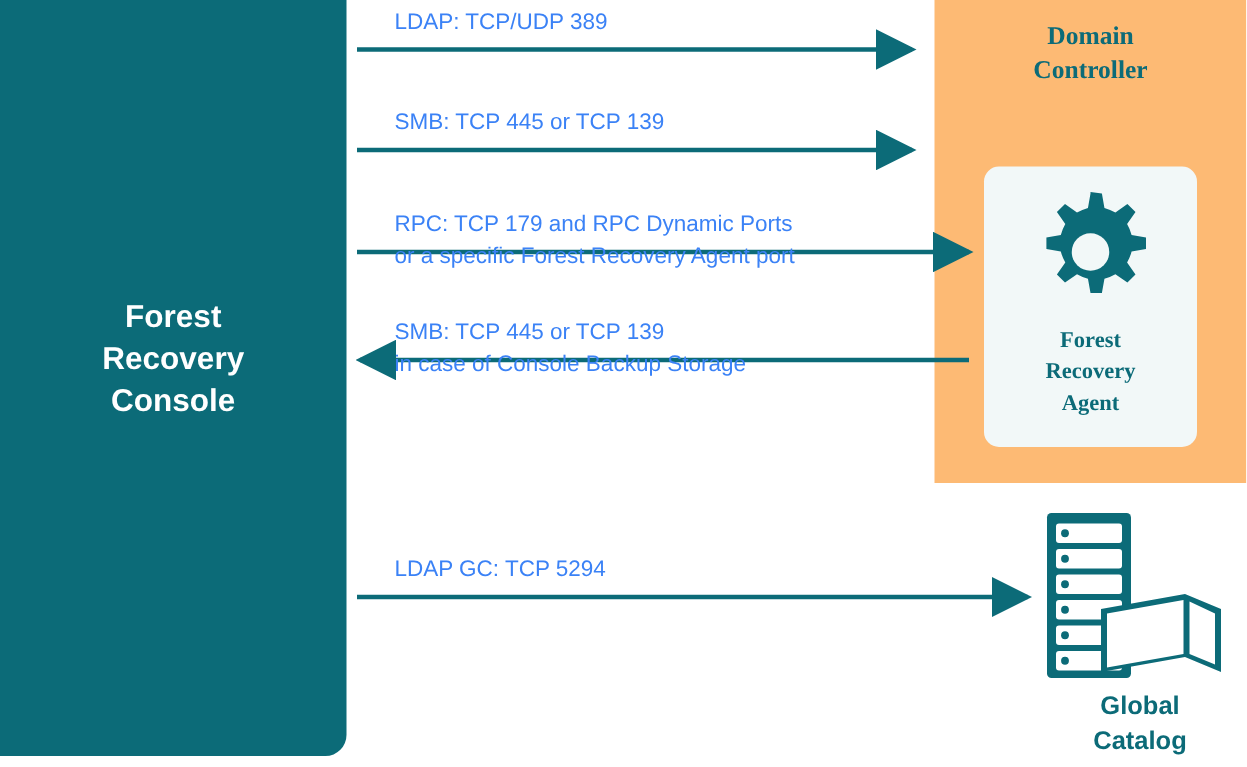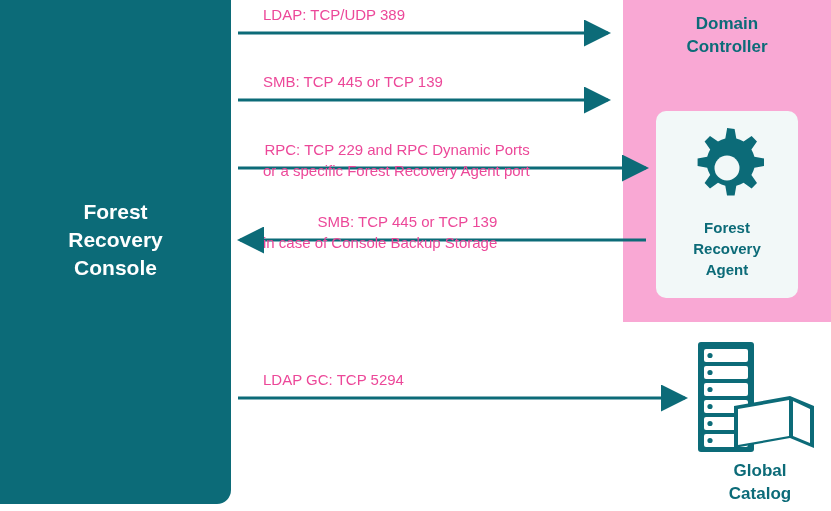--- a/index.html
+++ b/index.html
@@ -41,21 +41,22 @@
     white-space: pre-line;
   }
 
   
   .dc-panel {
     position: absolute;
     left: 623px;
     top: 0;
     width: 208px;
     height: 322px;
-    background: #f9a8d4;
+    background: #fdba74;
+    font-family: Liberation Serif, serif;
   }
   .dc-title {
     position: absolute;
     left: 0;
     right: 0;
     top: 12px;
     text-align: center;
     color: #0c6b78;
     font-size: 17px;
     font-weight: bold;
@@ -113,25 +114,24 @@
   .arrow-svg {
     position: absolute;
     left: 0;
     top: 0;
     width: 831px;
     height: 511px;
     pointer-events: none;
   }
   .flow-label {
     position: absolute;
-    color: #ec4899;
+    color: #3b82f6;
     font-size: 15px;
     line-height: 21px;
     white-space: pre-line;
-    text-align: right;
   }
 </style>
 </head>
 <body>
 
 <div id="canvas">
 
   <div class="console-box">
     <div class="console-label">Forest
 Recovery
@@ -198,19 +198,19 @@
 
     <line x1="238" y1="168" x2="646" y2="168" stroke="#0c6b78" stroke-width="3" marker-end="url(#arrow-right)"></line>
 
     <line x1="646" y1="240" x2="240" y2="240" stroke="#0c6b78" stroke-width="3" marker-end="url(#arrow-left)"></line>
 
     <line x1="238" y1="398" x2="685" y2="398" stroke="#0c6b78" stroke-width="3" marker-end="url(#arrow-right)"></line>
   </svg>
 
   <div class="flow-label" style="left:263px; top:4px;">LDAP: TCP/UDP 389</div>
   <div class="flow-label" style="left:263px; top:71px;">SMB: TCP 445 or TCP 139</div>
-  <div class="flow-label" style="left:263px; top:139px;">RPC: TCP 229 and RPC Dynamic Ports
+  <div class="flow-label" style="left:263px; top:139px;">RPC: TCP 179 and RPC Dynamic Ports
 or a specific Forest Recovery Agent port</div>
   <div class="flow-label" style="left:263px; top:211px;">SMB: TCP 445 or TCP 139
 in case of Console Backup Storage</div>
   <div class="flow-label" style="left:263px; top:369px;">LDAP GC: TCP 5294</div>
 
 </div>
 
 </body></html>

